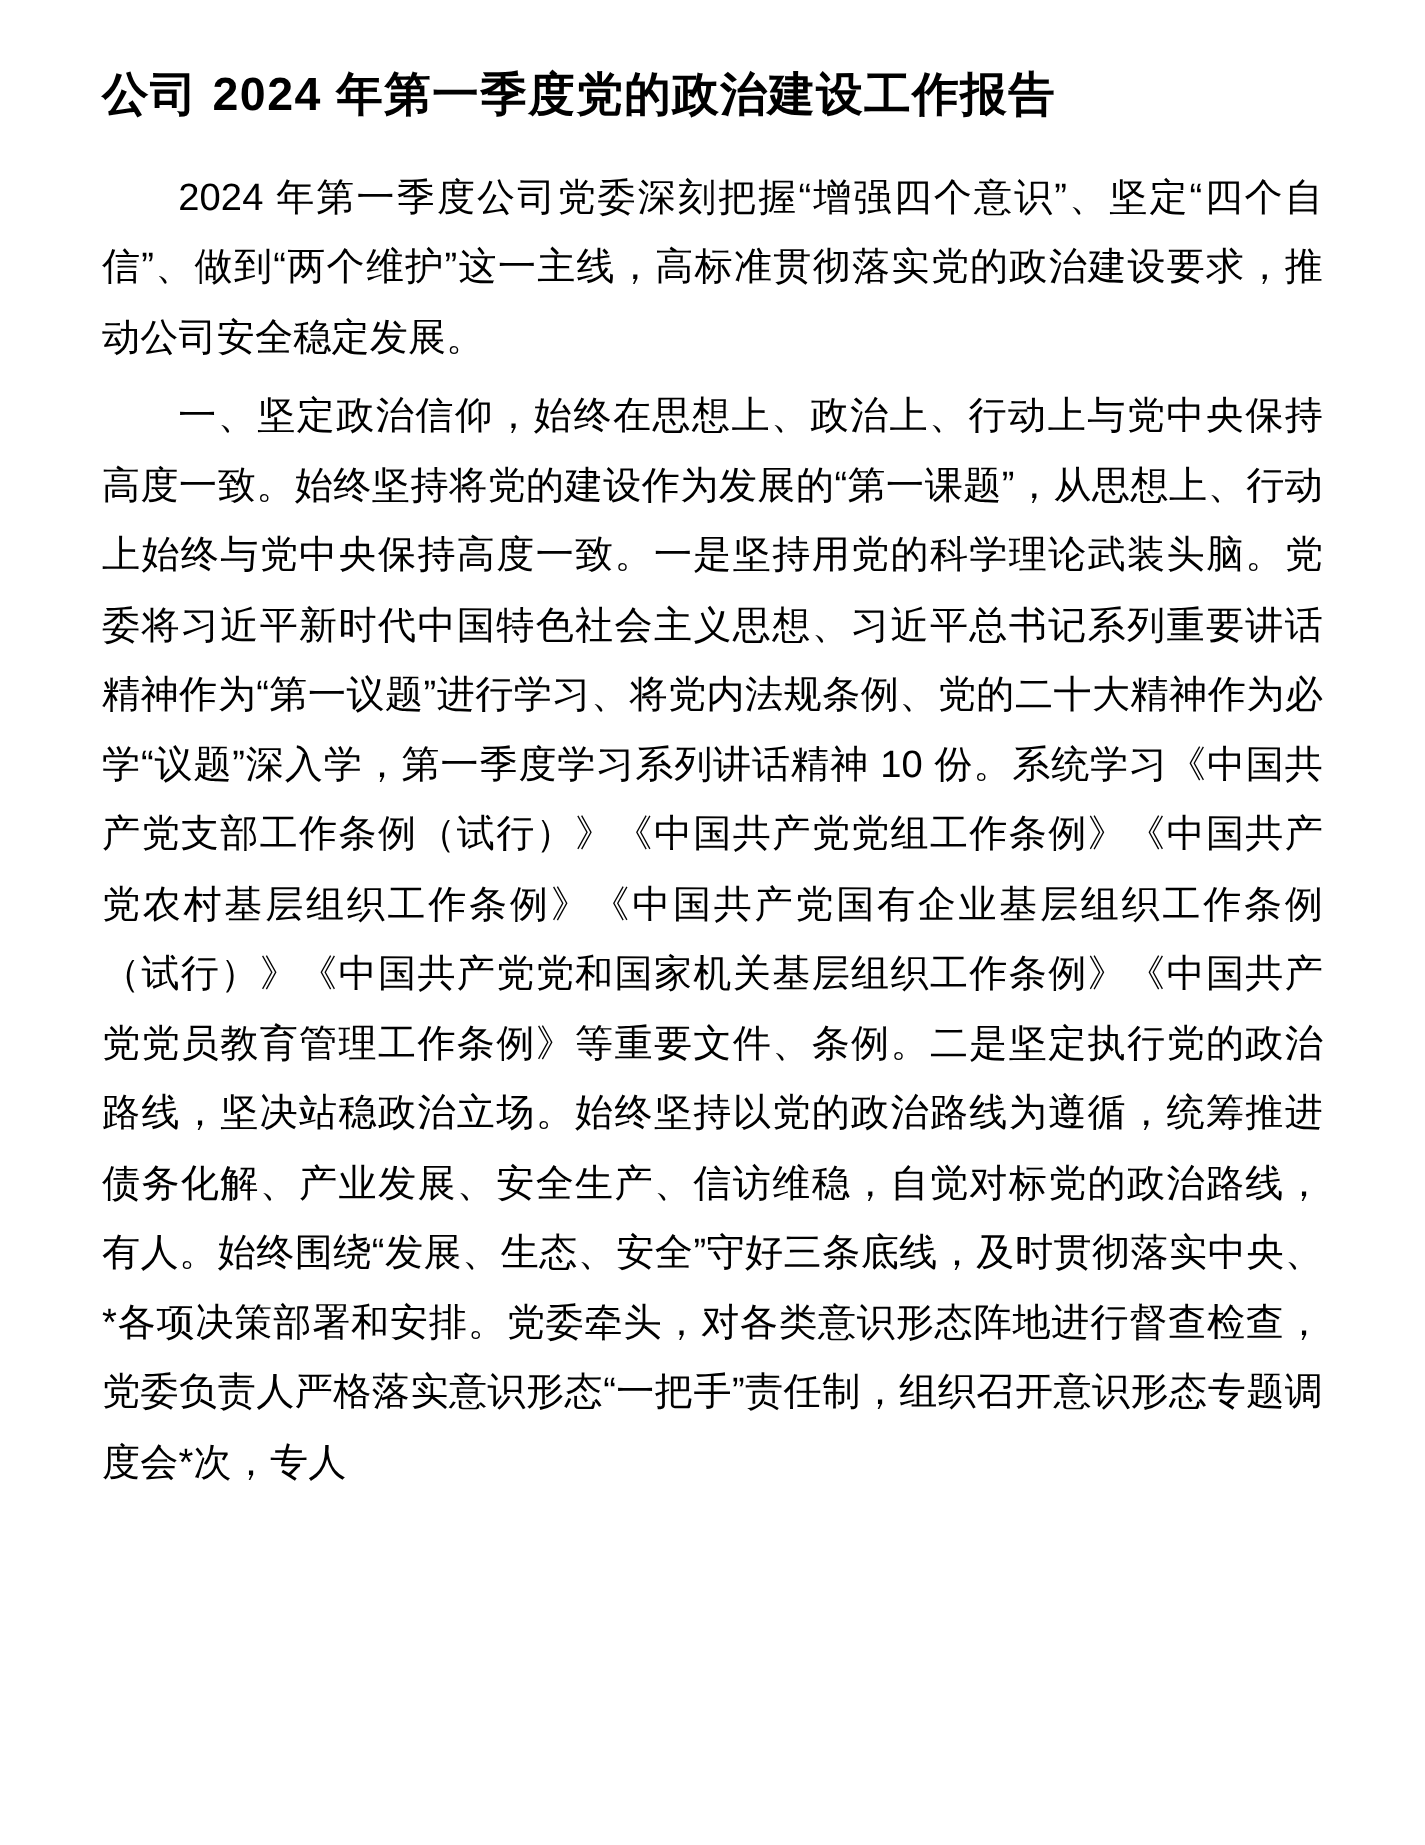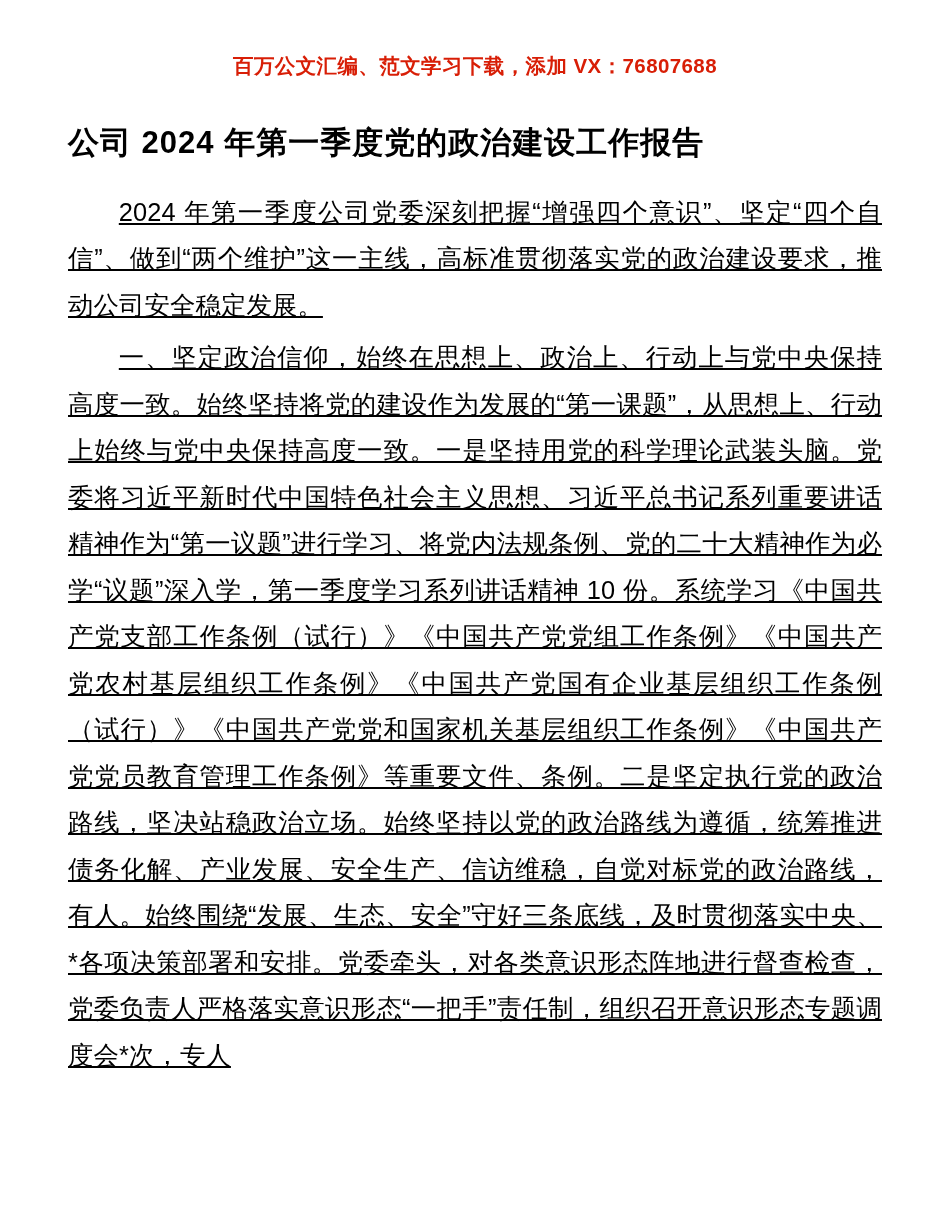--- a/index.html
+++ b/index.html
@@ -36,21 +36,20 @@
     text-align: left;
     font-family: "Liberation Sans", "DejaVu Sans", sans-serif;
     font-size: 31px;
     font-weight: bold;
     color: #000000;
     letter-spacing: 1px;
     line-height: 1.25;
   }
   .body-text {
     margin-top: 26px;
-    text-decoration: underline;
   }
   .para {
     font-family: "Liberation Sans", "DejaVu Sans", sans-serif;
     font-size: 25.4px;
     line-height: 46.5px;
     color: #000000;
     text-align: justify;
     text-justify: inter-ideograph;
     text-indent: 2em;
     margin: 0 0 6px 0;
@@ -58,21 +57,20 @@
   }
   .para:last-child {
     margin-bottom: 0;
   }
 </style>
 </head>
 <body>
 
 <div class="page">
 
-  <div class="watermark">百万公文汇编、范文学习下载，添加 VX：76807688</div>
 
   <h1 class="doc-title">公司 2024 年第一季度党的政治建设工作报告</h1>
 
   <div class="body-text">
     <p class="para">2024 年第一季度公司党委深刻把握“增强四个意识”、坚定“四个自信”、做到“两个维护”这一主线，高标准贯彻落实党的政治建设要求，推动公司安全稳定发展。</p>
     <p class="para">一、坚定政治信仰，始终在思想上、政治上、行动上与党中央保持高度一致。始终坚持将党的建设作为发展的“第一课题”，从思想上、行动上始终与党中央保持高度一致。一是坚持用党的科学理论武装头脑。党委将习近平新时代中国特色社会主义思想、习近平总书记系列重要讲话精神作为“第一议题”进行学习、将党内法规条例、党的二十大精神作为必学“议题”深入学，第一季度学习系列讲话精神 10 份。系统学习《中国共产党支部工作条例（试行）》《中国共产党党组工作条例》《中国共产党农村基层组织工作条例》《中国共产党国有企业基层组织工作条例（试行）》《中国共产党党和国家机关基层组织工作条例》《中国共产党党员教育管理工作条例》等重要文件、条例。二是坚定执行党的政治路线，坚决站稳政治立场。始终坚持以党的政治路线为遵循，统筹推进债务化解、产业发展、安全生产、信访维稳，自觉对标党的政治路线，有人。始终围绕“发展、生态、安全”守好三条底线，及时贯彻落实中央、*各项决策部署和安排。党委牵头，对各类意识形态阵地进行督查检查，党委负责人严格落实意识形态“一把手”责任制，组织召开意识形态专题调度会*次，专人</p>
   </div>
 
 </div>
 

